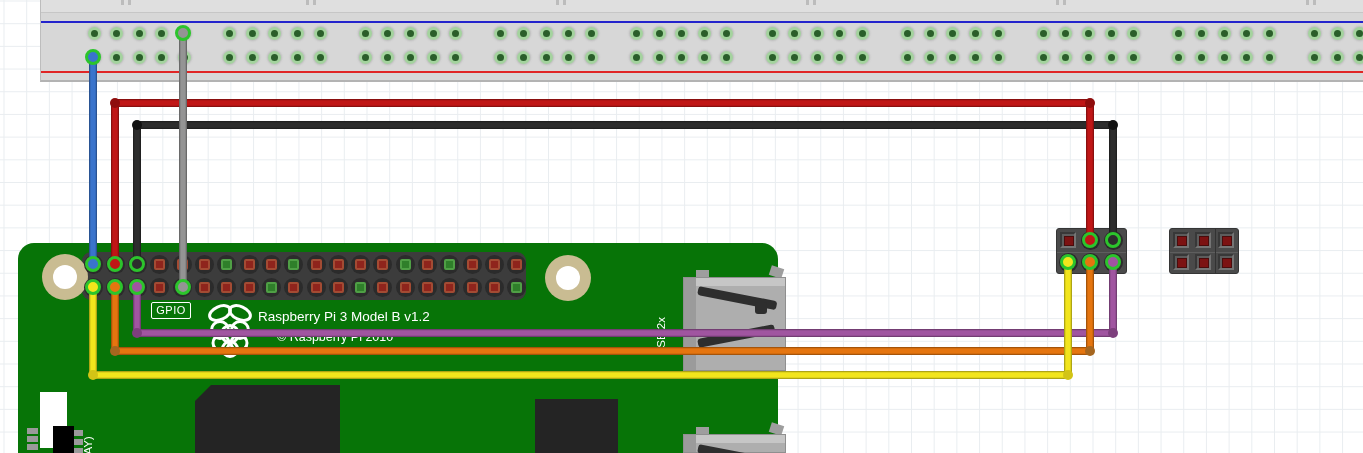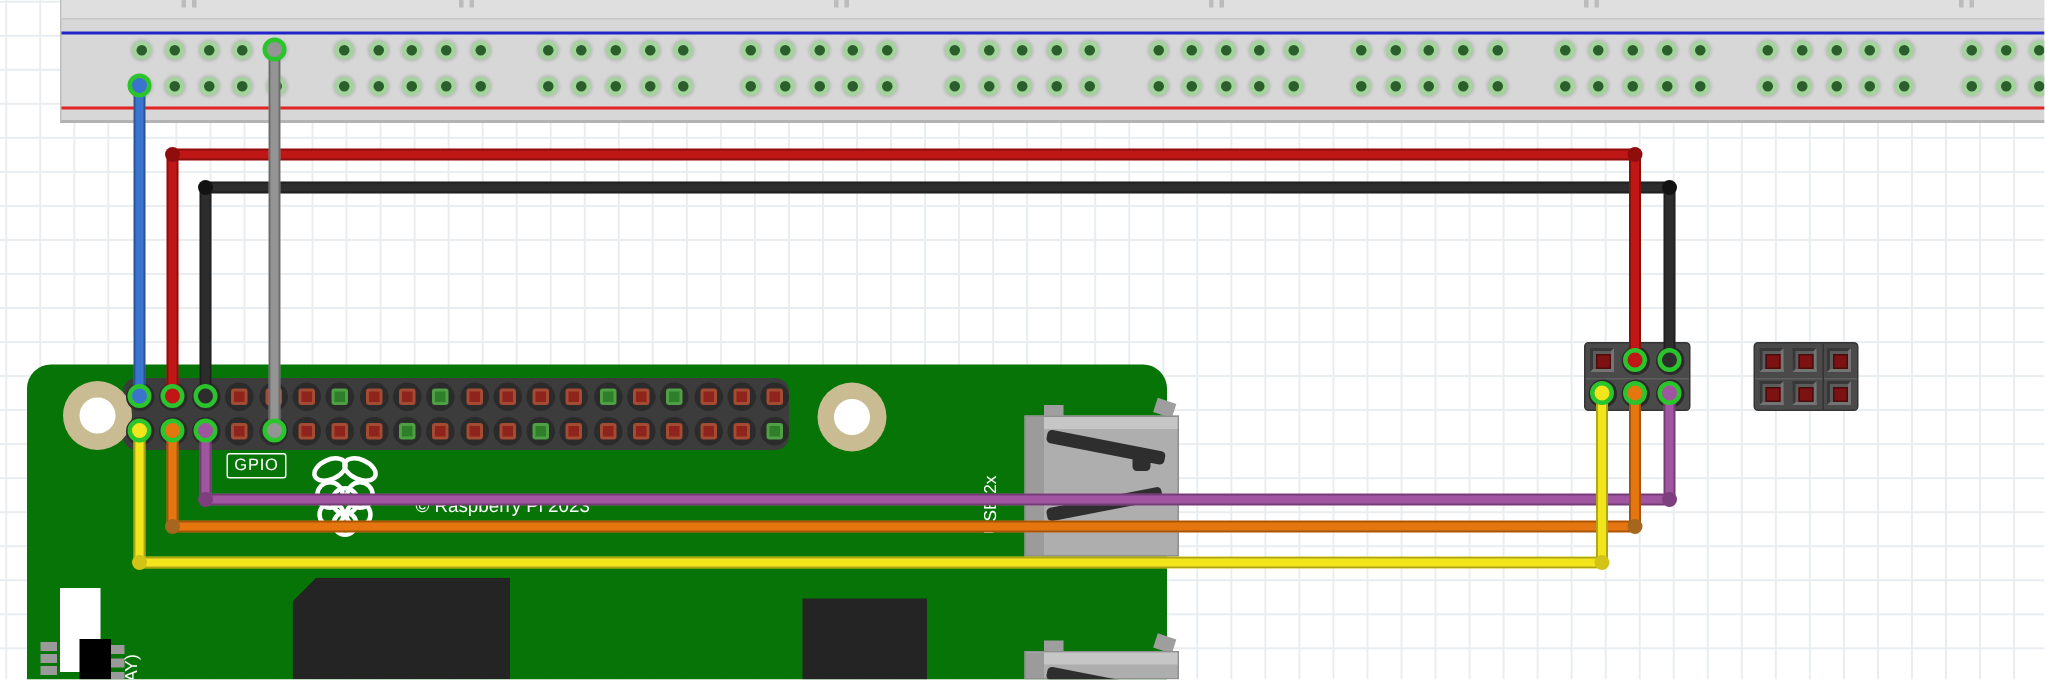--- a/index.html
+++ b/index.html
@@ -363,21 +363,22 @@
       <div class="rulermark abs" style="left: 772px;"></div>
       <div class="rulermark abs" style="left: 1015px;"></div>
       <div class="rulermark abs" style="left: 1022px;"></div>
       <div class="rulermark abs" style="left: 1265px;"></div>
       <div class="rulermark abs" style="left: 1272px;"></div>
     </div>
 
   <div id="pi-board" class="abs"></div>
   <div id="gpio-header" class="abs"></div>
   <div id="gpio-label" class="abs">GPIO</div>
-  <div id="pi-copy" class="abs">© Raspberry Pi 2023</div>
+  <div id="pi-title" class="abs">Raspberry Pi 3 Model B v1.2</div>
+  <div id="pi-copy" class="abs">© Raspberry Pi 2010</div>
   <div class="vlabel abs" id="usb-label" style="left:655px;top:356px;">USB 2x</div>
   <div class="vlabel abs" id="dsi-label" style="left:82px;top:514px;">DSI (DISPLAY)</div>
 
   <svg class="logo" style="left:204px;top:301px;" width="52" height="58" viewBox="0 0 52 58">
     <g stroke="#ffffff" stroke-width="3" fill="none">
       <ellipse cx="16" cy="12" rx="11" ry="6.5" transform="rotate(-24 16 12)"></ellipse>
       <ellipse cx="36" cy="12" rx="11" ry="6.5" transform="rotate(24 36 12)"></ellipse>
       <circle cx="16" cy="29" r="8.5"></circle>
       <circle cx="36" cy="29" r="8.5"></circle>
       <circle cx="26" cy="33" r="8.5"></circle>

